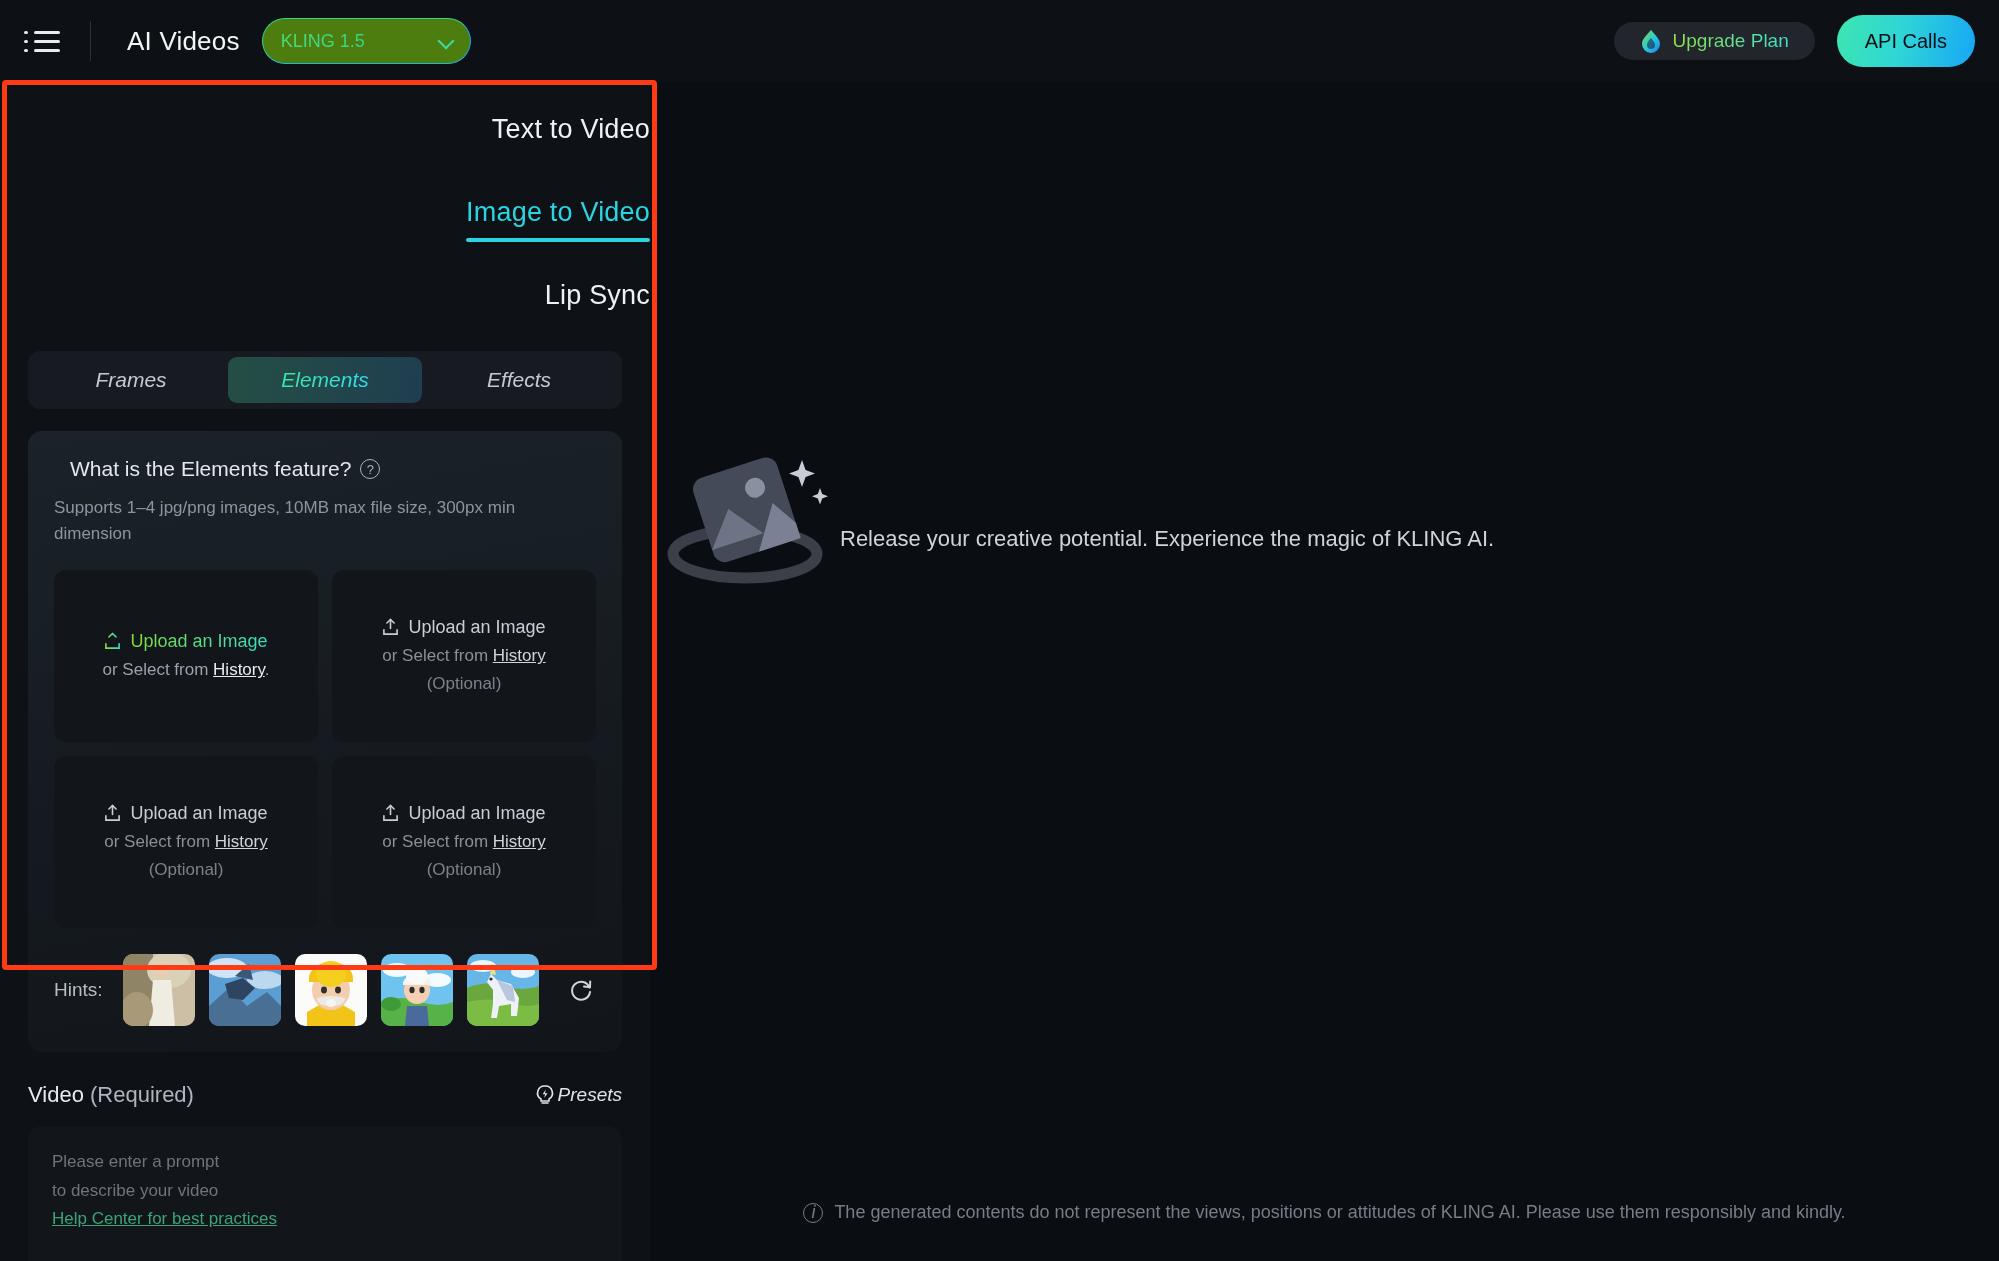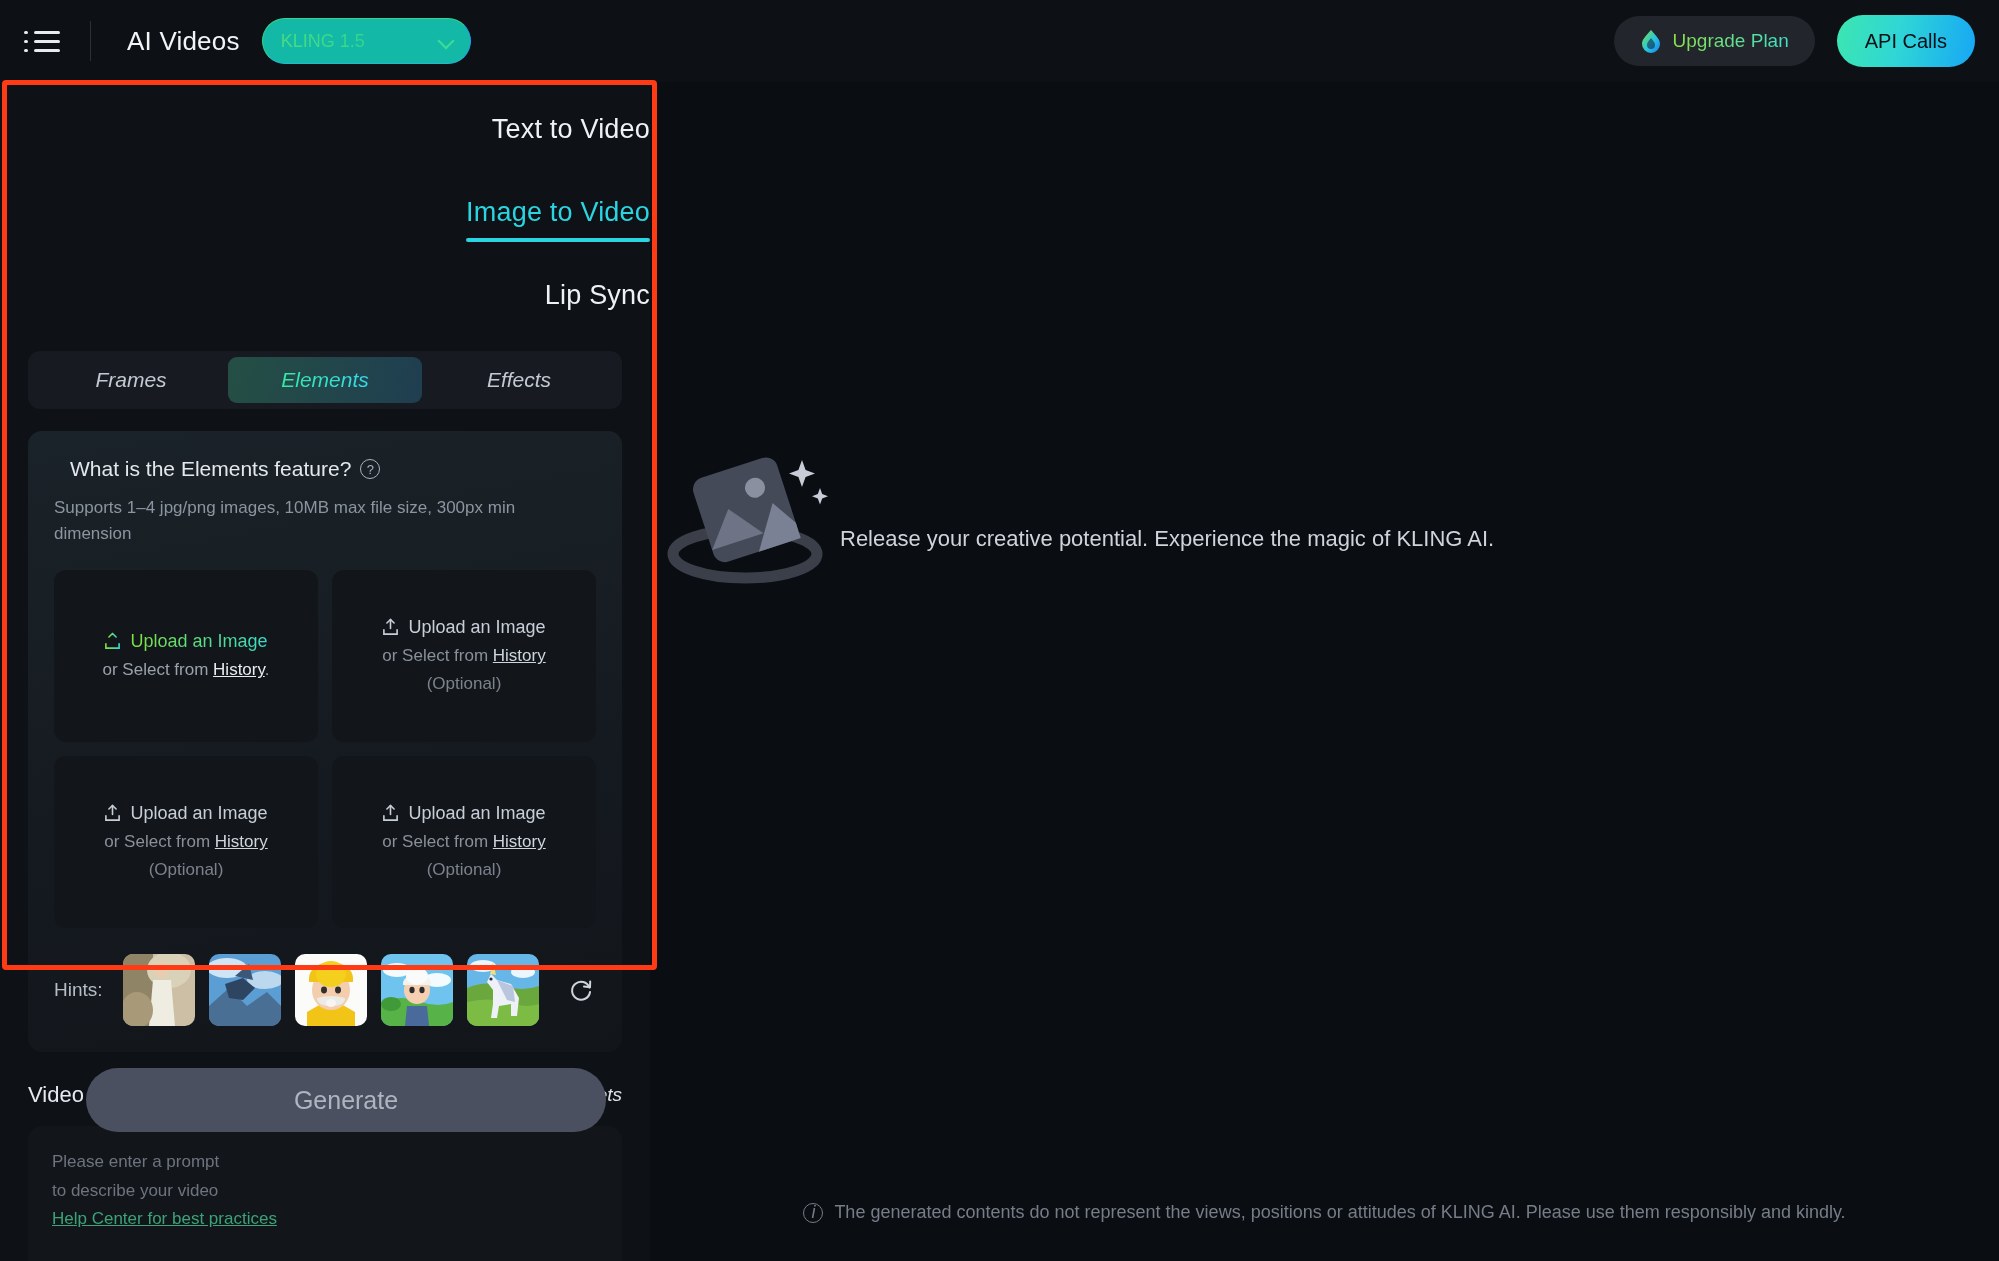--- a/index.html
+++ b/index.html
@@ -30,41 +30,41 @@
     content: ""; position: absolute; left: -10px; top: 0;
     width: 4px; height: 3px; background: #e8ebf0; border-radius: 2px;
   }
   .vsep { width: 1px; height: 40px; background: #2c3138; margin-left: 26px; }
   .apptitle {
     margin-left: 36px; font-size: 26px; color: #f2f5f8; font-weight: 400;
     letter-spacing: .2px;
   }
   .modelselect {
     margin-left: 22px; height: 46px; min-width: 209px; padding: 0 16px 0 18px;
-    border-radius: 23px; background: #14b8a6;
+    border-radius: 23px; background: #4d7c0f;
     border: 1.5px solid #35d68e;
     border-right-color: #1ea5f0; border-bottom-color: #22b8cf;
     display: flex; align-items: center; justify-content: space-between;
     cursor: pointer;
   }
   .modelselect .mname {
     font-size: 18px;
     background: linear-gradient(90deg,#4ade80,#35d68e);
     -webkit-background-clip: text; background-clip: text; color: transparent;
   }
   .chev { width: 16px; height: 16px; margin-left: 42px; position: relative; }
   .chev::after {
     content: ""; position: absolute; left: 2px; top: 2px;
     width: 10px; height: 10px;
     border-right: 2px solid #3ddc97; border-bottom: 2px solid #3ddc97;
     transform: rotate(45deg);
   }
   .topright { margin-left: auto; display: flex; align-items: center; gap: 22px; margin-right: 24px; }
   .upgrade {
-    height: 50px; padding: 0 26px; border-radius: 25px; background: #22262c;
+    height: 38px; padding: 0 26px; border-radius: 25px; background: #22262c;
     display: flex; align-items: center; gap: 11px; cursor: pointer;
   }
   .upgrade .ulabel {
     font-size: 19px;
     background: linear-gradient(90deg,#8ee04a,#3fe0c8);
     -webkit-background-clip: text; background-clip: text; color: transparent;
   }
   .apicalls {
     height: 52px; padding: 0 28px; border-radius: 26px;
     background: linear-gradient(100deg,#3ce6b0 0%, #2fd6d6 45%, #17a7f5 100%);
@@ -432,23 +432,20 @@
 
     <div class="promptbox">
       <div class="phold">
         <span>Please enter a prompt</span><br>
         <span>to describe your video</span><br>
         <u>Help Center for best practices</u>
       </div>
     </div>
   </div>
 
-  <div class="genbtn">
-    <span>Generate</span>
-  </div>
 
   <div class="stage">
     <div class="empty">
       <svg width="190" height="150" viewBox="0 0 190 150">
         <ellipse cx="95" cy="112" rx="72" ry="24" fill="none" stroke="#3a3f49" stroke-width="11"></ellipse>
         <g transform="rotate(-18 95 70)">
           <rect x="52" y="24" width="88" height="88" rx="12" fill="#454a58"></rect>
           <circle cx="112" cy="50" r="10" fill="#8a90a0"></circle>
           <path d="M52 96 L80 62 L106 96 Z" fill="#6e7486"></path>
           <path d="M96 112 L124 70 L140 96 L140 112 Z" fill="#7b8194"></path>

